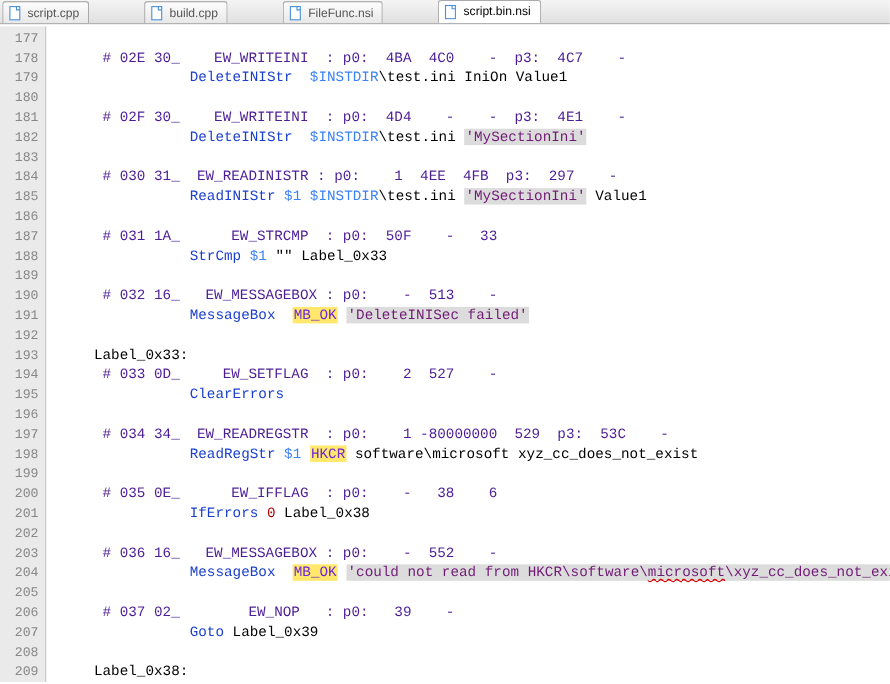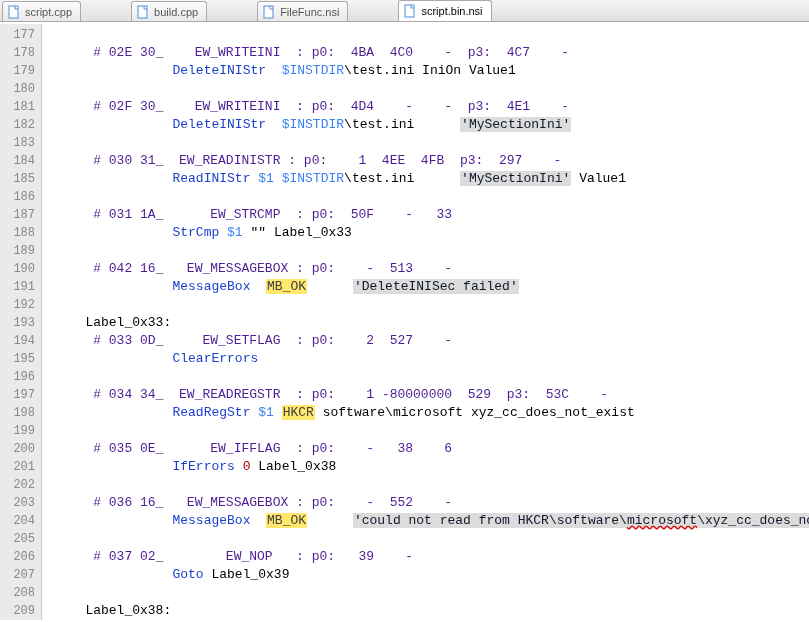--- a/index.html
+++ b/index.html
@@ -85,22 +85,22 @@
     padding-left: 6px;
     padding-top: 2px;
     line-height: 18px;
     white-space: pre;
     color: #000;
     overflow: hidden;
   }
   .comment { color: #4c1d95; }
   .kw { color: #1a3fcf; margin-left: 48px; }
   .var { color: #3b82f6; }
-  .str { color: #0f172a; background: #dcdcdc; padding: 0 1px; margin-left: 38px; }
-  .const { color: #404040; background: #ffe86b; padding: 0 1px; }
+  .str { color: #701a75; background: #dcdcdc; padding: 0 1px; }
+  .const { color: #6d28d9; background: #ffe86b; padding: 0 1px; }
   .err { color: #b00000; }
   .wavy { text-decoration: underline wavy #d00; text-decoration-skip-ink: none; }
 </style>
 </head>
 <body>
 
 <div class="tabbar">
   <div class="tab">
     <span class="ficon">
       <svg width="14" height="14" viewBox="0 0 14 14">
@@ -184,21 +184,21 @@
 <span><span></span></span>
 <span>    <span class="comment"># 02F 30_    EW_WRITEINI  : p0:  4D4    -    -  p3:  4E1    -</span></span>
 <span>        <span class="kw">DeleteINIStr</span>  <span class="var">$INSTDIR</span><span>\test.ini </span><span class="str">'MySectionIni'</span></span>
 <span><span></span></span>
 <span>    <span class="comment"># 030 31_  EW_READINISTR : p0:    1  4EE  4FB  p3:  297    -</span></span>
 <span>        <span class="kw">ReadINIStr</span> <span class="var">$1</span> <span class="var">$INSTDIR</span><span>\test.ini </span><span class="str">'MySectionIni'</span><span> Value1</span></span>
 <span><span></span></span>
 <span>    <span class="comment"># 031 1A_      EW_STRCMP  : p0:  50F    -   33</span></span>
 <span>        <span class="kw">StrCmp</span> <span class="var">$1</span> <span>""</span><span> Label_0x33</span></span>
 <span><span></span></span>
-<span>    <span class="comment"># 042 16_   EW_MESSAGEBOX : p0:    -  513    -</span></span>
+<span>    <span class="comment"># 032 16_   EW_MESSAGEBOX : p0:    -  513    -</span></span>
 <span>        <span class="kw">MessageBox</span>  <span class="const">MB_OK</span> <span class="str">'DeleteINISec failed'</span></span>
 <span><span></span></span>
 <span>   <span>Label_0x33:</span></span>
 <span>    <span class="comment"># 033 0D_     EW_SETFLAG  : p0:    2  527    -</span></span>
 <span>        <span class="kw">ClearErrors</span></span>
 <span><span></span></span>
 <span>    <span class="comment"># 034 34_  EW_READREGSTR  : p0:    1 -80000000  529  p3:  53C    -</span></span>
 <span>        <span class="kw">ReadRegStr</span> <span class="var">$1</span> <span class="const">HKCR</span><span> software\microsoft xyz_cc_does_not_exist</span></span>
 <span><span></span></span>
 <span>    <span class="comment"># 035 0E_      EW_IFFLAG  : p0:    -   38    6</span></span>

